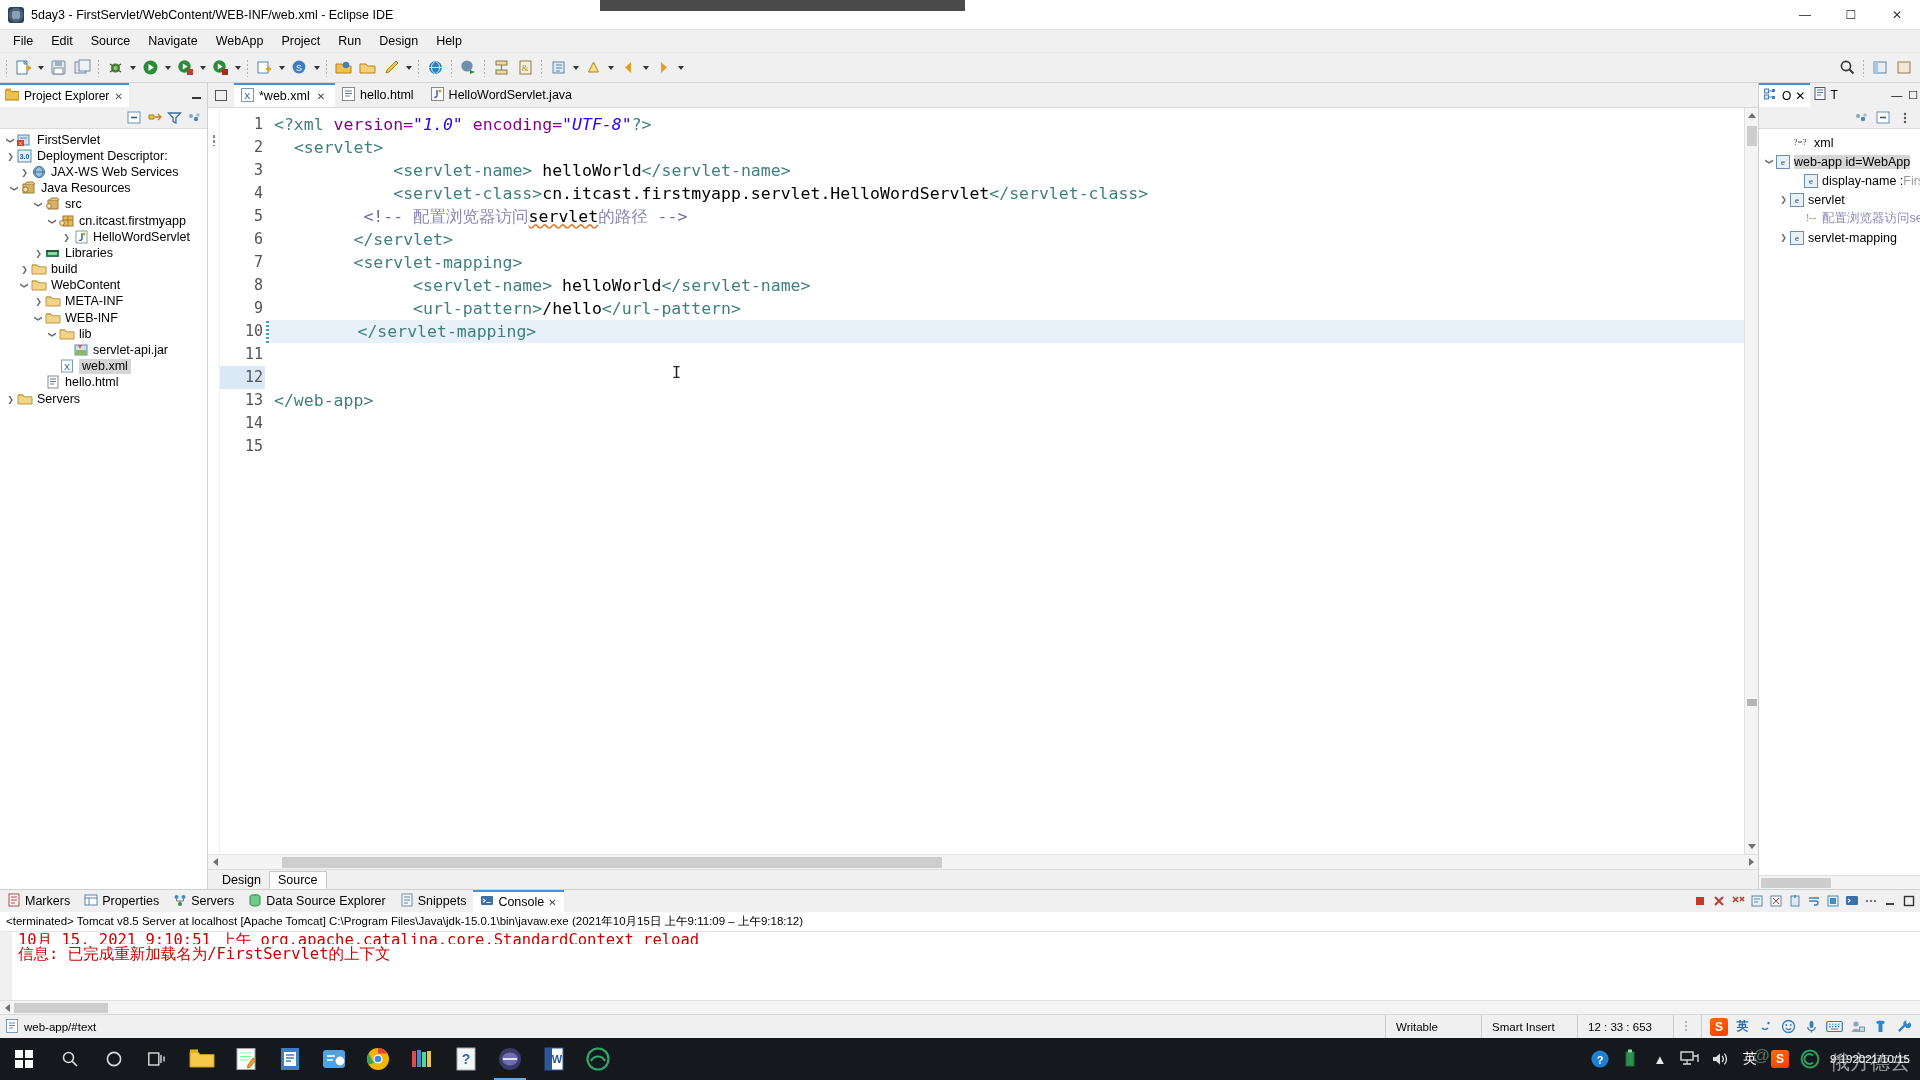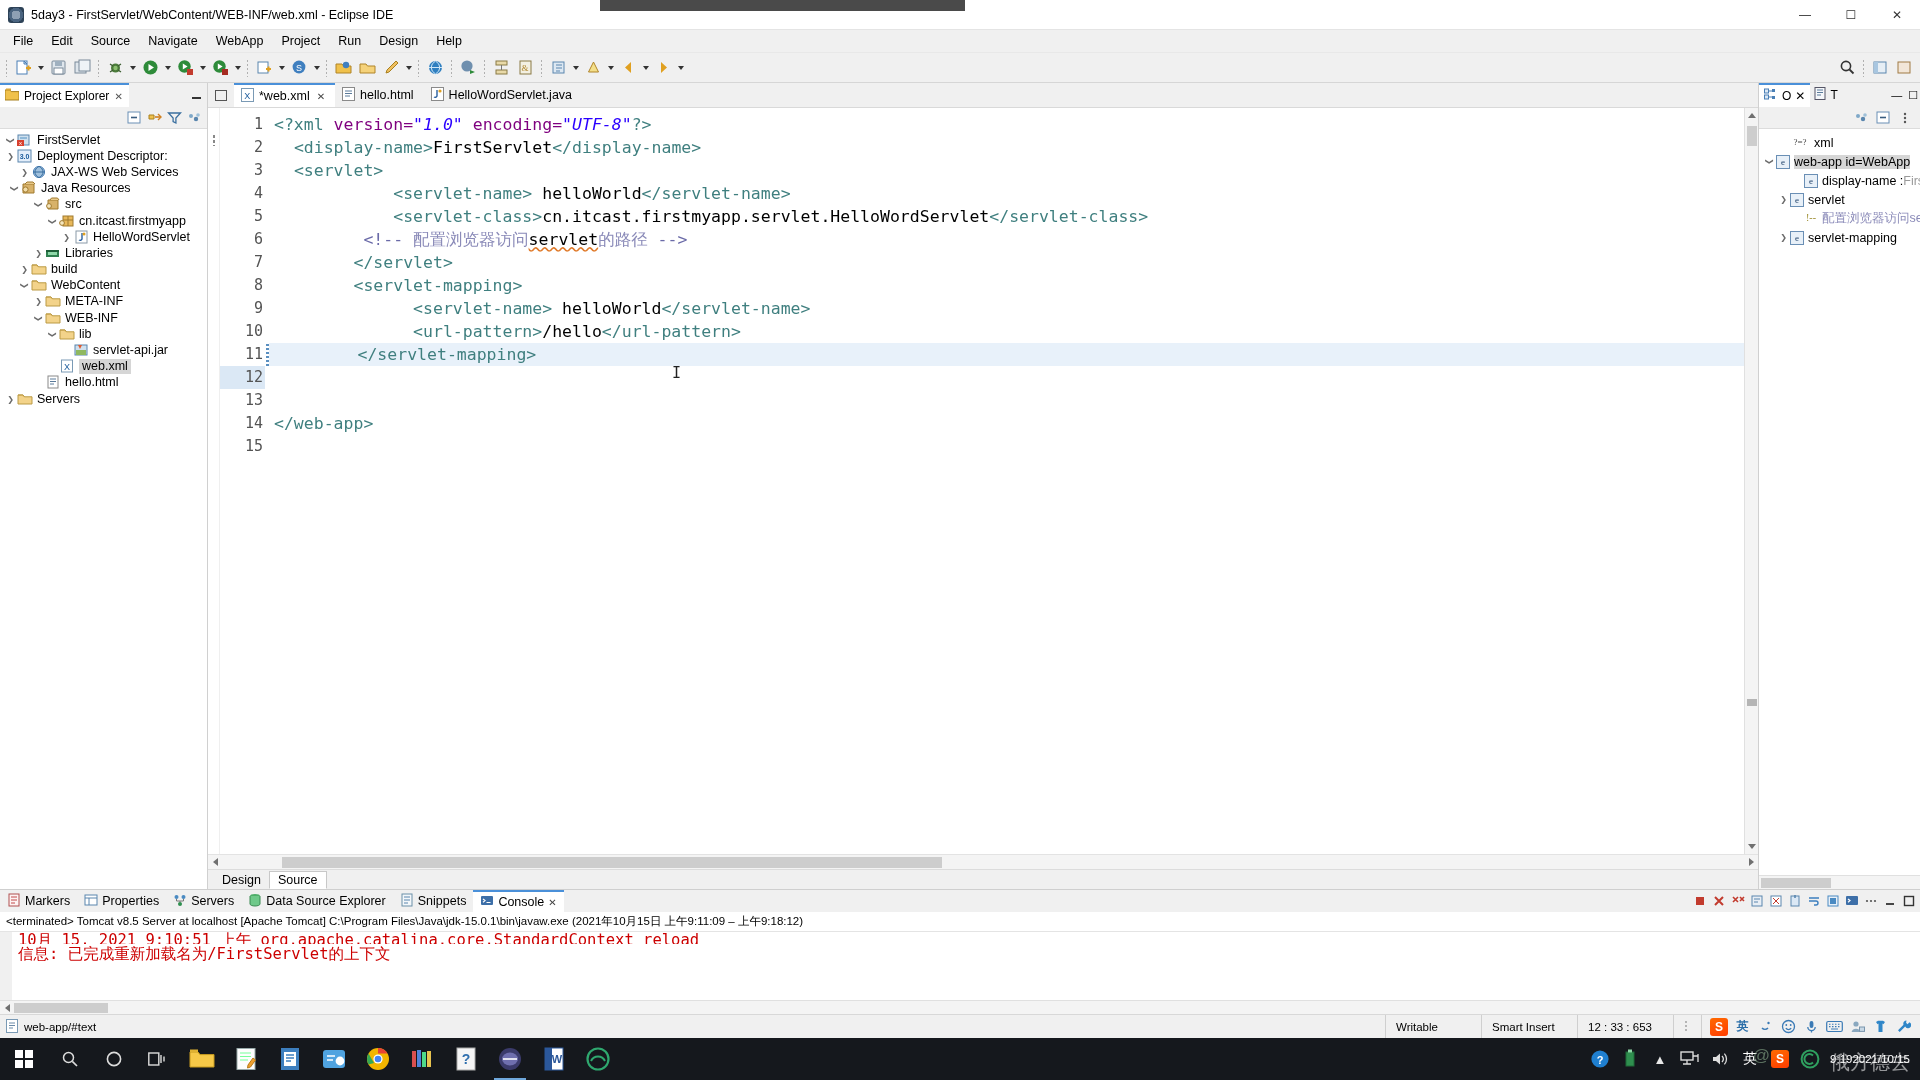--- a/index.html
+++ b/index.html
@@ -770,21 +770,20 @@
             <div class="gl">10</div>
             <div class="gl">11</div>
             <div class="gl cur">12</div>
             <div class="gl">13</div>
             <div class="gl">14</div>
             <div class="gl">15</div>
           </div>
         <div class="code" id="code">
           <div class="ibeam" style="left:406px; top:256px;">I</div>
         <div class="cl"><span class="tag">&lt;?xml </span><span class="attr">version=</span><span class="val">"1.0"</span><span class="attr"> encoding=</span><span class="val">"UTF-8"</span><span class="tag">?&gt;</span></div>
-            <div class="cl"><span>  </span><span class="tag">&lt;display-name&gt;</span><span class="txt">FirstServlet</span><span class="tag">&lt;/display-name&gt;</span></div>
             <div class="cl"><span>  </span><span class="tag">&lt;servlet&gt;</span></div>
             <div class="cl"><span>            </span><span class="tag">&lt;servlet-name&gt;</span><span class="txt"> helloWorld</span><span class="tag">&lt;/servlet-name&gt;</span></div>
             <div class="cl"><span>            </span><span class="tag">&lt;servlet-class&gt;</span><span class="txt">cn.itcast.firstmyapp.servlet.HelloWordServlet</span><span class="tag">&lt;/servlet-class&gt;</span></div>
             <div class="cl"><span>         </span><span class="cmt">&lt;!-- </span><span class="cmt-cn">配置浏览器访问</span><span class="cmt-wavy">servlet</span><span class="cmt-cn">的路径</span><span class="cmt"> --&gt;</span></div>
             <div class="cl"><span>        </span><span class="tag">&lt;/servlet&gt;</span></div>
             <div class="cl"><span>        </span><span class="tag">&lt;servlet-mapping&gt;</span></div>
             <div class="cl"><span>              </span><span class="tag">&lt;servlet-name&gt;</span><span class="txt"> helloWorld</span><span class="tag">&lt;/servlet-name&gt;</span></div>
             <div class="cl"><span>              </span><span class="tag">&lt;url-pattern&gt;</span><span class="txt">/hello</span><span class="tag">&lt;/url-pattern&gt;</span></div>
             <div class="cl cur"><span class="caret-line-marker"></span><span>        </span><span class="tag">&lt;/servlet-mapping&gt;</span></div>
             <div class="cl"></div>

